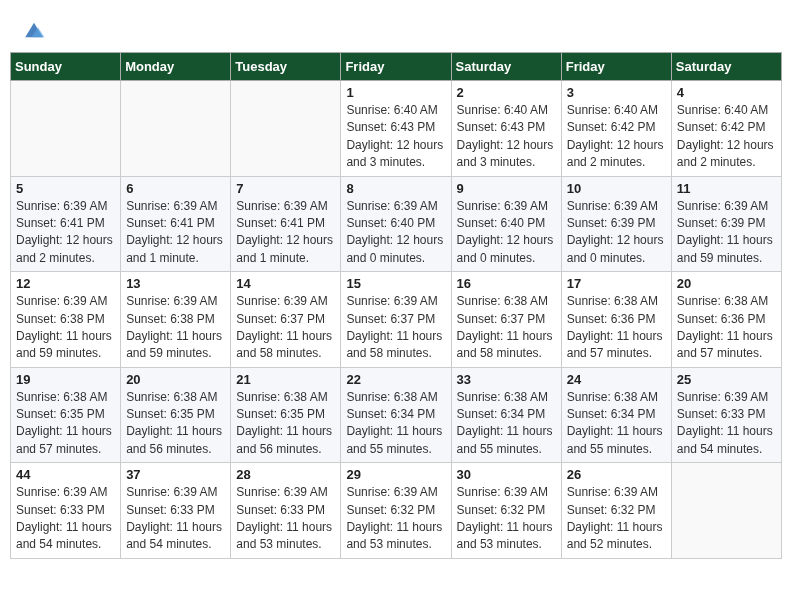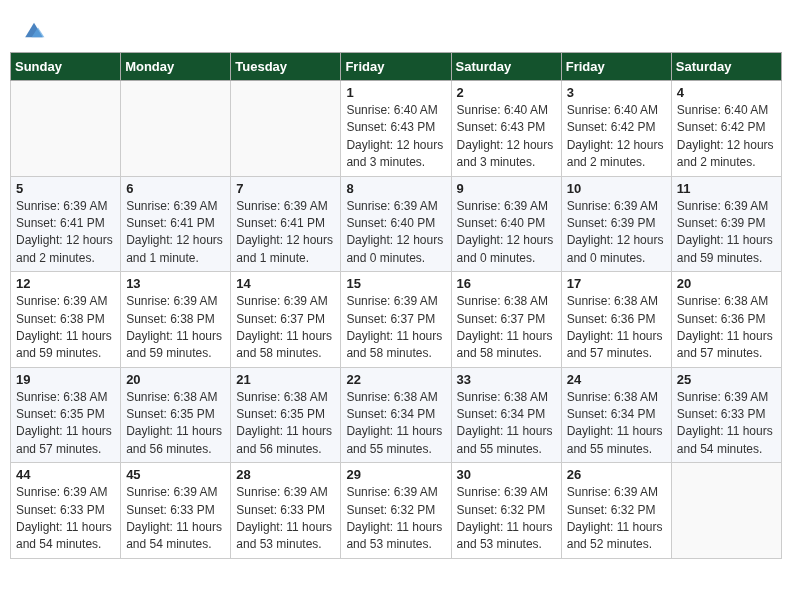--- a/index.html
+++ b/index.html
@@ -315,21 +315,21 @@
       </tr>
       <tr>
         <td>
           <span class="day-number">44</span>
           <div class="cell-info" style="white-space: pre-line;">Sunrise: 6:39 AM
 Sunset: 6:33 PM
 Daylight: 11 hours
 and 54 minutes.</div>
         </td>
         <td>
-          <span class="day-number">45</span>
+          <span class="day-number">37</span>
           <div class="cell-info" style="white-space: pre-line;">Sunrise: 6:39 AM
 Sunset: 6:33 PM
 Daylight: 11 hours
 and 54 minutes.</div>
         </td>
         <td>
           <span class="day-number">28</span>
           <div class="cell-info" style="white-space: pre-line;">Sunrise: 6:39 AM
 Sunset: 6:33 PM
 Daylight: 11 hours

